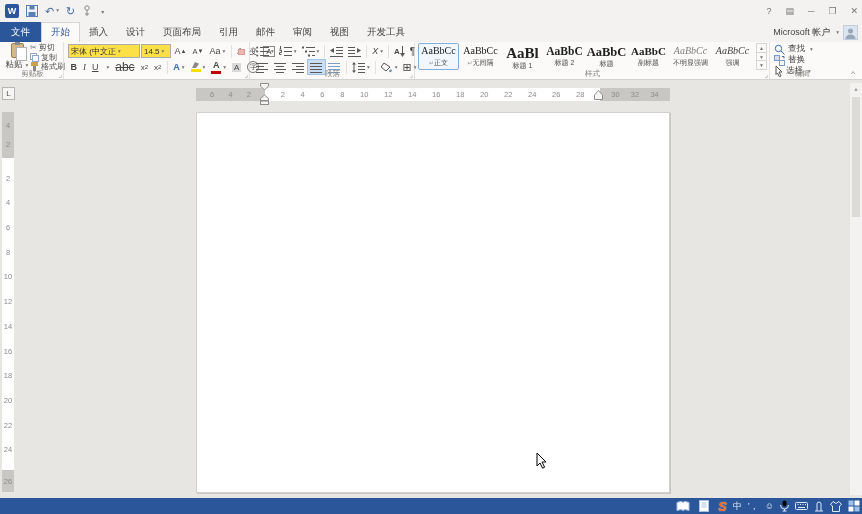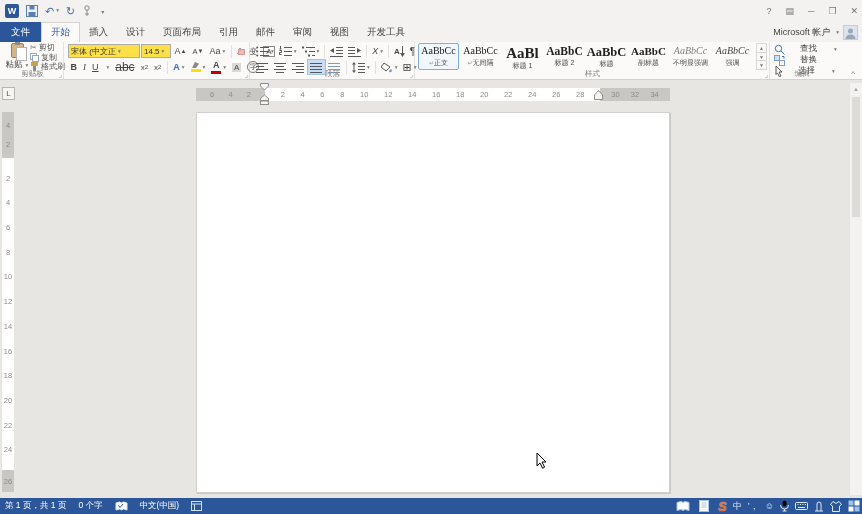--- a/index.html
+++ b/index.html
@@ -87,21 +87,21 @@
   .scell:nth-child(5) .sprev { font-size:12.5px; font-weight:bold; }
   .scell:nth-child(6) .sprev { font-size:11px; font-weight:bold; }
   .scell:nth-child(7) .sprev { font-style:italic; color:#808080; }
   .scell:nth-child(8) .sprev { font-style:italic; color:#444; }
   .sscroll { position:absolute; right:2px; top:1px; width:11px; height:27px; display:flex; flex-direction:column; border:1px solid #d8d6d3; }
   .sscroll button { flex:1; justify-content:center; font-size:5px; color:#777; }
   .sscroll button + button { border-top:1px solid #d8d6d3; }
 
   
   #g-edit { left:770px; width:64px; border-right:none; }
-  .erow { position:absolute; left:4px; display:flex; align-items:center; gap:15px; font-size:8.5px; color:#444; height:10px; white-space:nowrap; }
+  .erow { position:absolute; left:4px; display:flex; align-items:center; gap:3px; font-size:8.5px; color:#444; height:10px; white-space:nowrap; }
 
   
   .docarea { position:absolute; left:0; top:81px; width:862px; height:417px; background:#e8e6e3; }
   .tab-selector { position:absolute; left:2px; top:6px; width:13px; height:13px; background:#f6f5f3; border:1px solid #b7b5b2; font-size:8px; color:#555; display:flex; align-items:center; justify-content:center; }
   .h-ruler { position:absolute; left:196px; top:7px; width:474px; height:13px; display:flex; font-size:7.5px; color:#8d8b88; }
   .hseg { display:flex; align-items:center; justify-content:space-evenly; height:100%; }
   .hseg.gray { background:#c9c7c4; } .hseg.white { background:#ffffff; }
   .h-ruler .m { flex:0 0 69px; } .h-ruler .t { flex:0 0 335px; } .h-ruler .r { flex:0 0 70px; }
   .v-ruler { position:absolute; left:2px; top:31px; width:12px; height:380px; display:flex; flex-direction:column; font-size:7.5px; color:#8d8b88; }
   .vseg { display:flex; flex-direction:column; align-items:center; justify-content:space-evenly; width:100%; }
@@ -558,37 +558,20 @@
     <button class="arr">▲</button>
     <div class="vthumb"></div>
   </div>
 
   <svg class="cursor" width="12" height="18">
       <path d="M1 1l9 9H6l2.6 5.2-2 1L4 11l-3 3z" fill="#fff" stroke="#000"></path>
     </svg>
 </div>
 
 <div class="statusbar">
-  <div class="sb-left">
-    <button>第 1 页，共 1 页</button>
-    <button>0 个字</button>
-    <button class="sb-ic">
-      <svg width="13" height="11">
-          <path d="M1 2q4.5-2 5.5 0Q7.5 0 12 2v7q-4.5-2-5.5 0Q5.5 7 1 9z" fill="#fff" stroke="#dce7f5"></path>
-          <path d="M3.5 4.5l1.5 2 3-3.5" fill="none" stroke="#2b579a"></path>
-        </svg>
-    </button>
-    <button>中文(中国)</button>
-    <button class="sb-ic">
-      <svg width="11" height="10">
-          <rect x="0.5" y="0.5" width="10" height="9" fill="none" stroke="#cfe0f2"></rect>
-          <path d="M0.5 3h10M3.5 3v6.5" stroke="#cfe0f2"></path>
-        </svg>
-    </button>
-  </div>
   <div class="sb-right">
     <button class="sb-ic">
       <svg width="14" height="11">
           <path d="M1 1.5q5-2 6 0 1-2 6 0v8q-5-2-6 0-1-2-6 0z" fill="#fff" stroke="#a9c3e4"></path>
         </svg>
     </button>
     <button class="sb-ic">
       <svg width="12" height="12">
           <rect x="1.5" y="0.5" width="9" height="11" fill="#fff" stroke="#a9c3e4"></rect>
           <path d="M3.5 3h5M3.5 5h5M3.5 7h5" stroke="#a9c3e4"></path>

